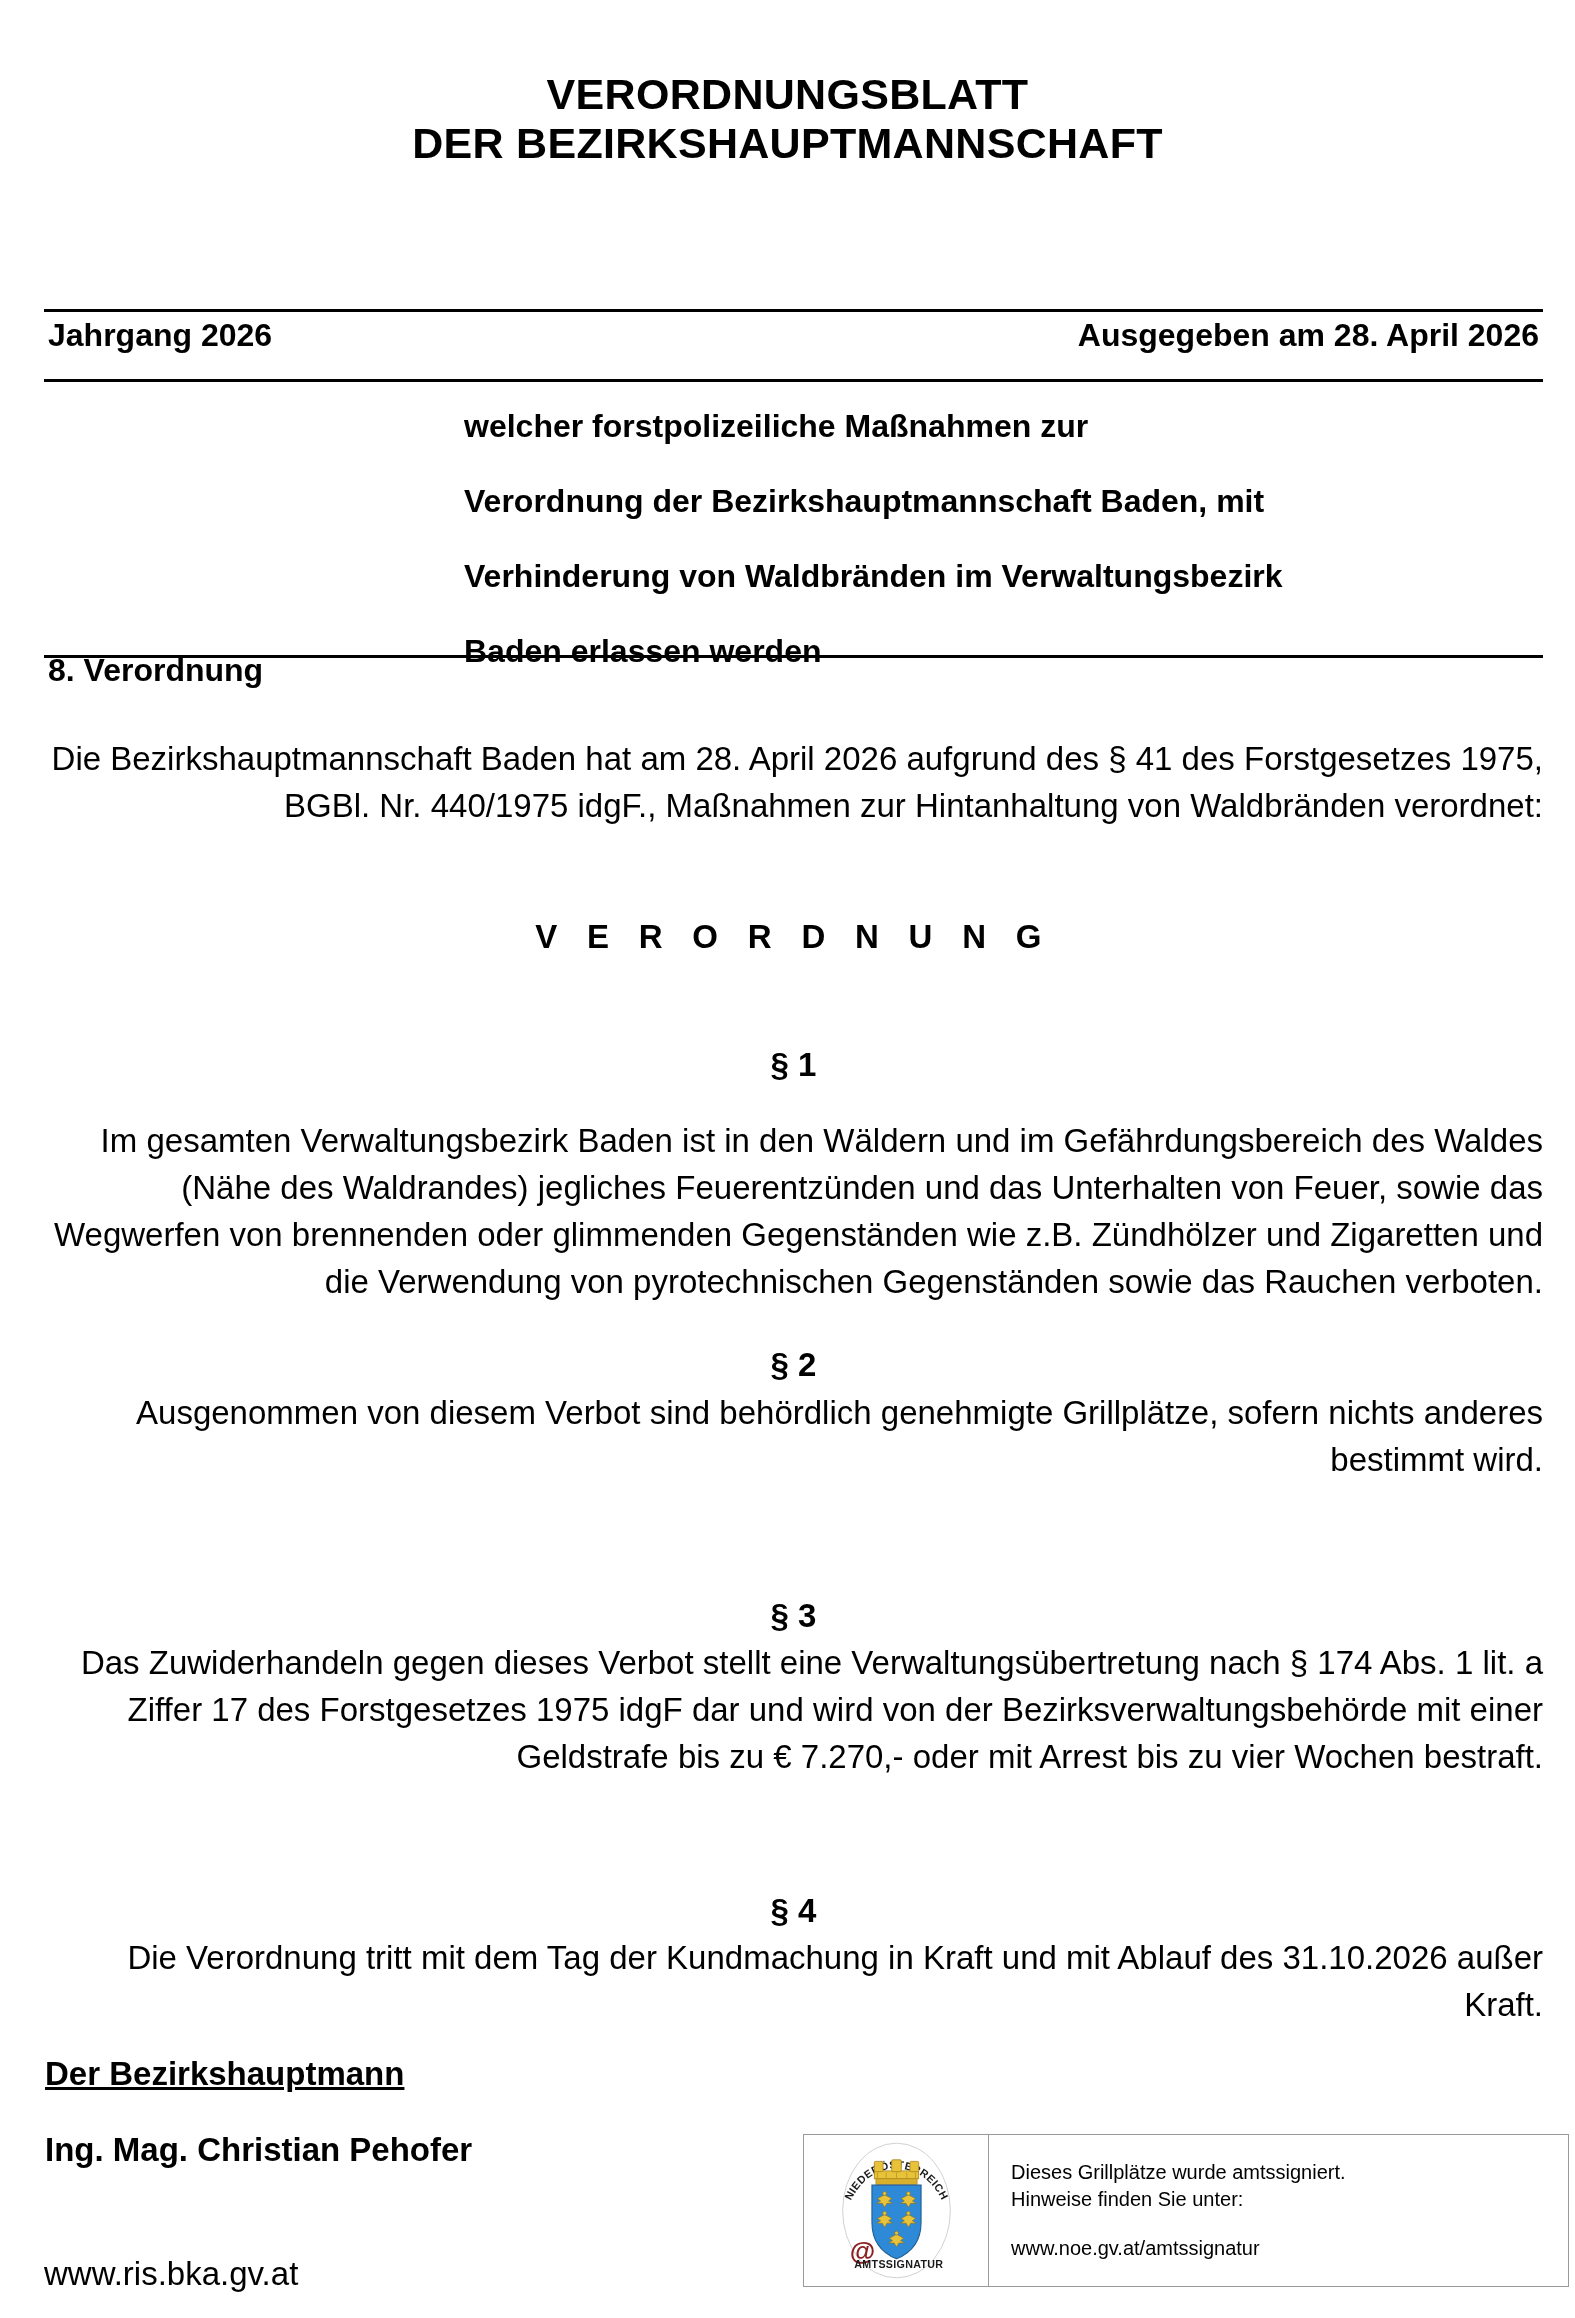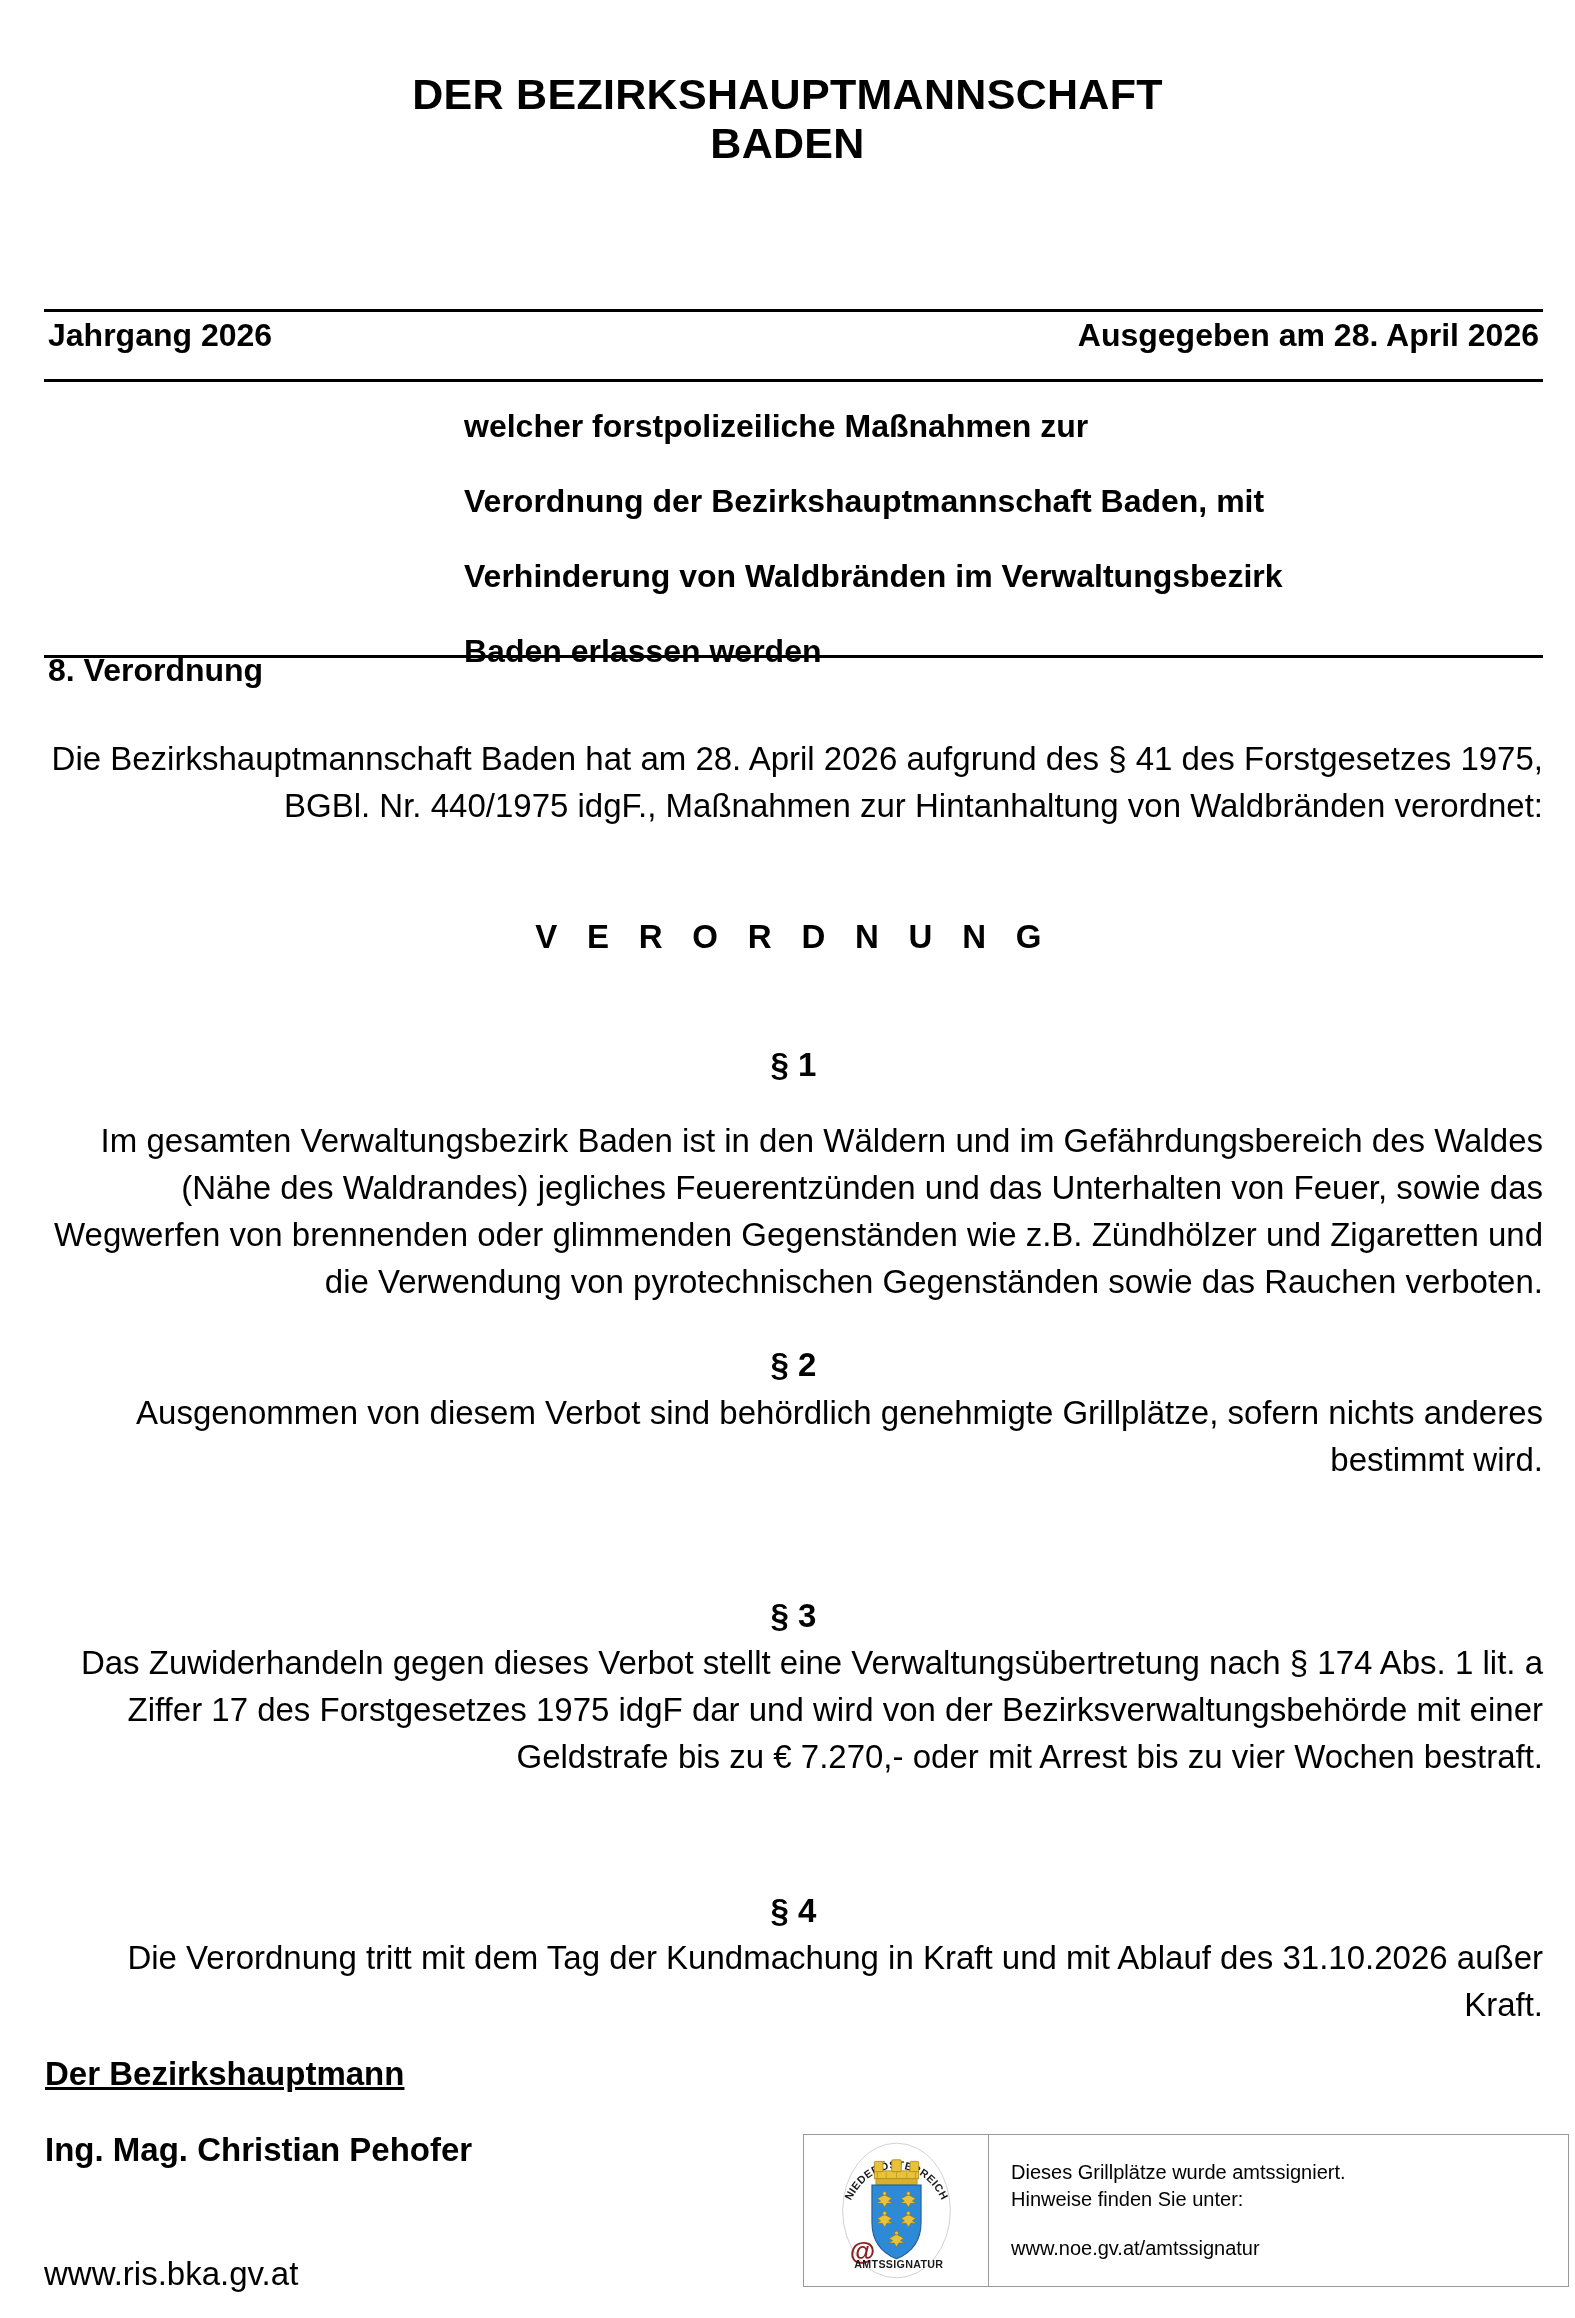--- a/index.html
+++ b/index.html
@@ -181,22 +181,22 @@
   .amts-url { margin-top: 22px; }
 
   .seal-svg { display: block; }
 </style>
 </head>
 <body>
 
 <div class="page">
 
   <div class="masthead">
+    <div class="masthead-line">VERORDNUNGSBLATT</div>
     <div class="masthead-line">DER BEZIRKSHAUPTMANNSCHAFT</div>
-    <div class="masthead-line">BADEN</div>
   </div>
 
   <div class="rule rule-1"></div>
   <div class="rule rule-2"></div>
   <div class="rule rule-3"></div>
 
   <div class="issue-bar">
     <span>Jahrgang 2026</span>
     <span>Ausgegeben am 28. April 2026</span>
   </div>

